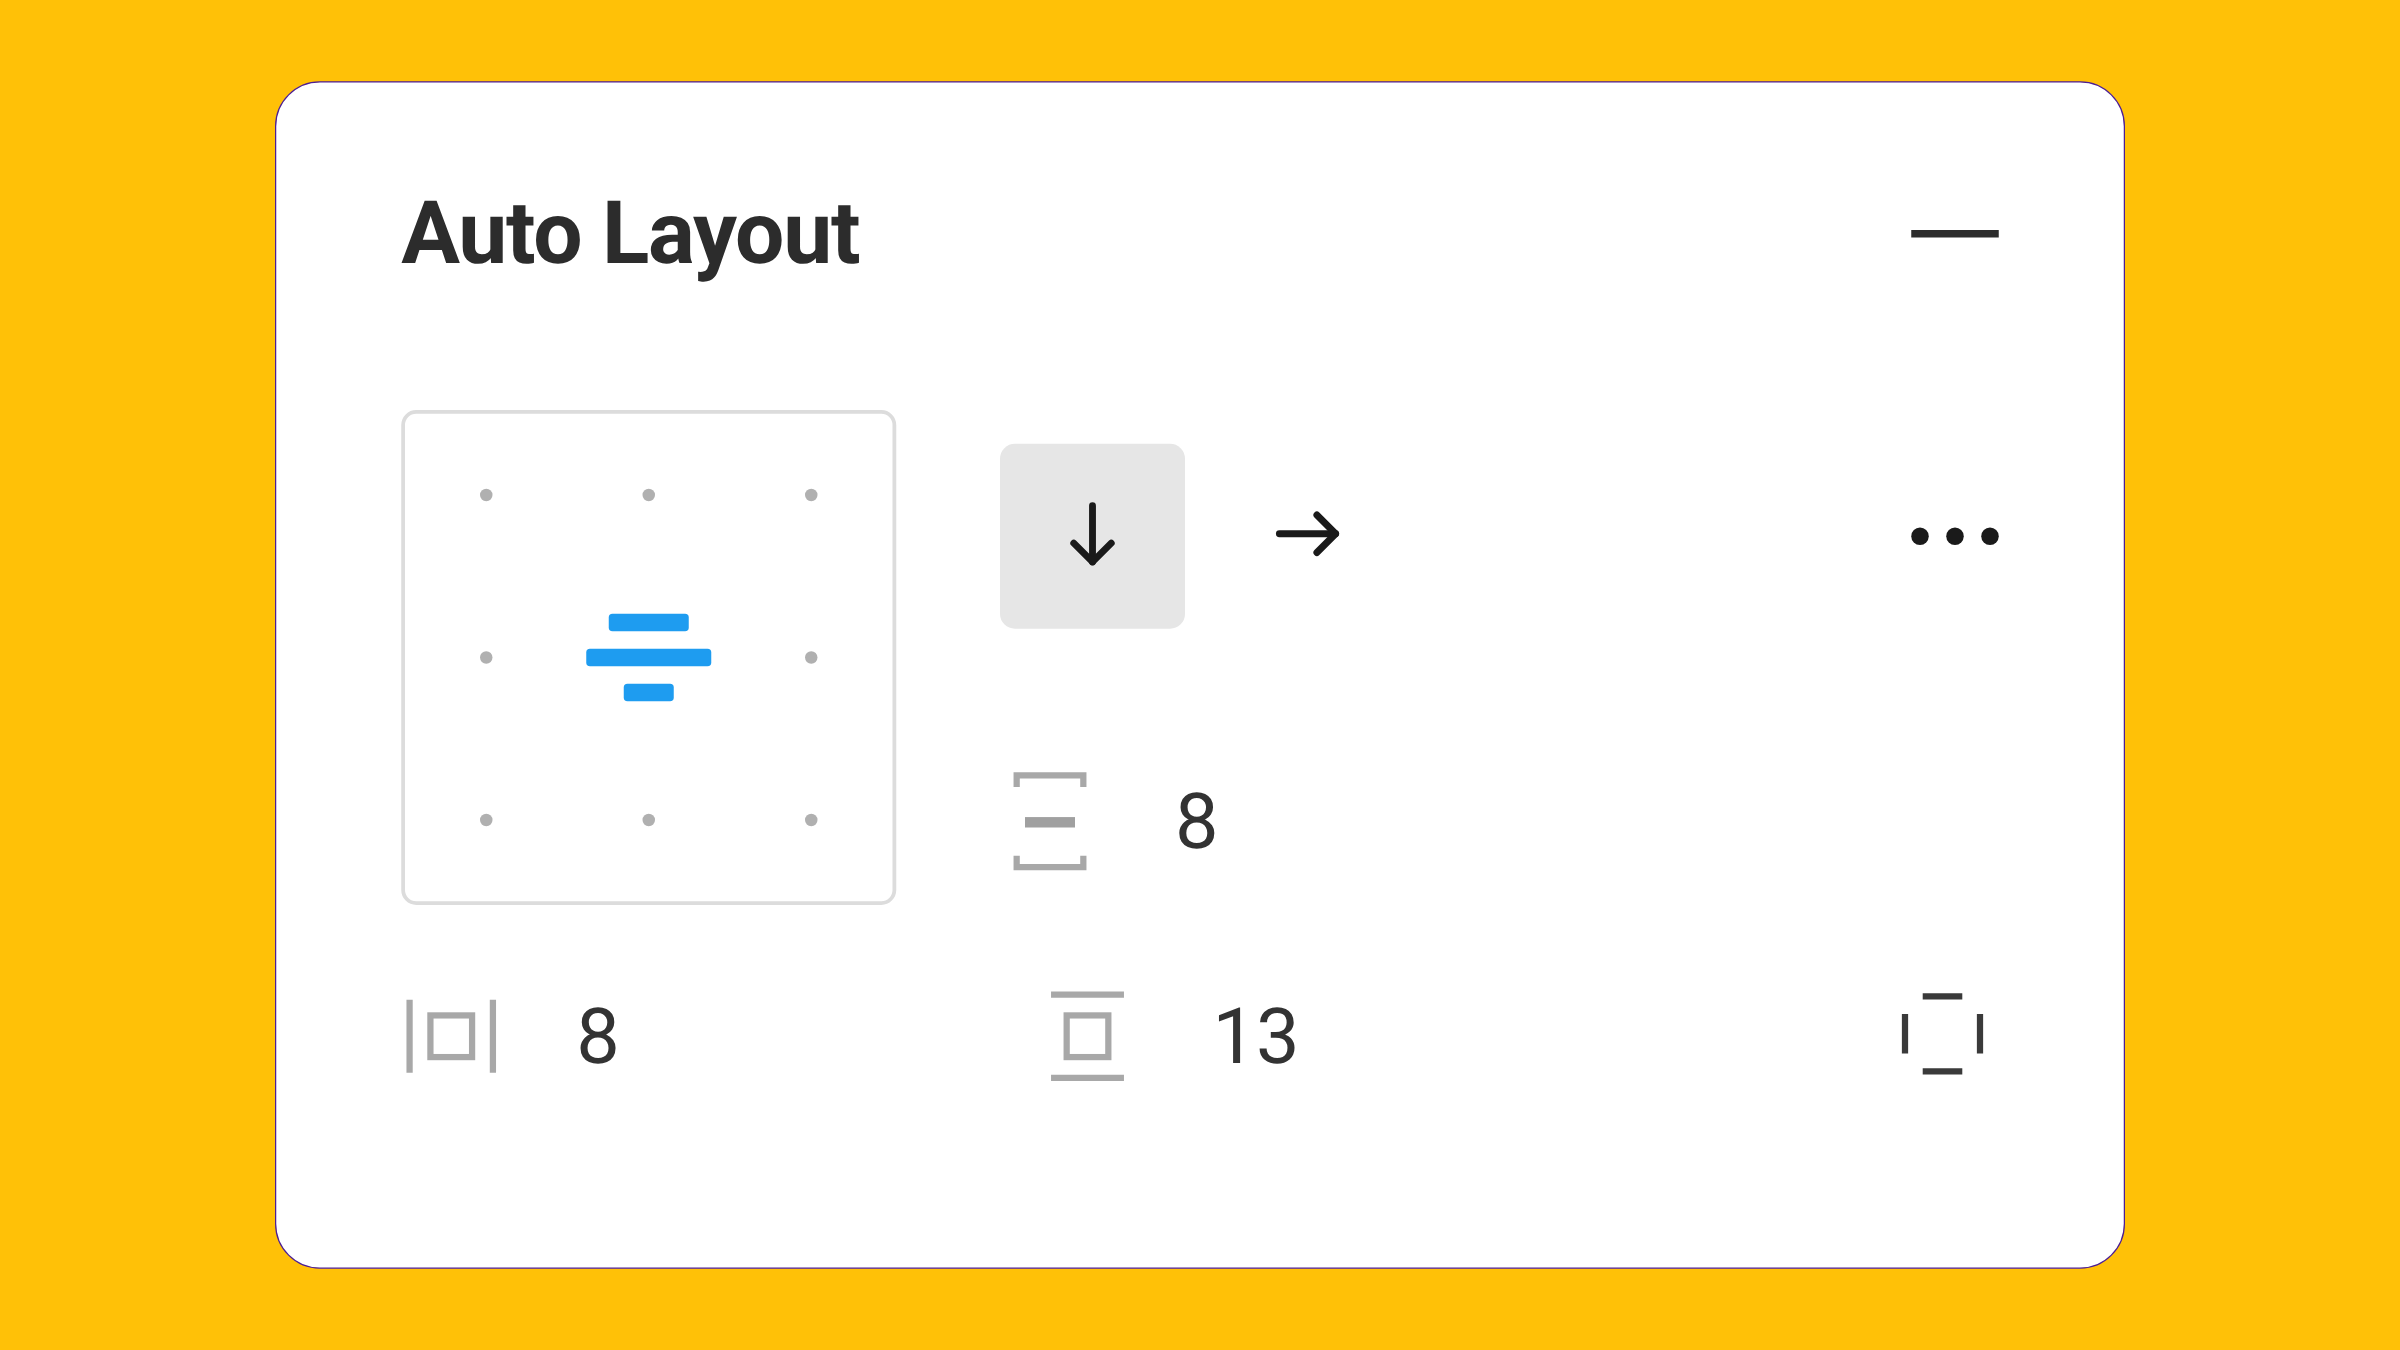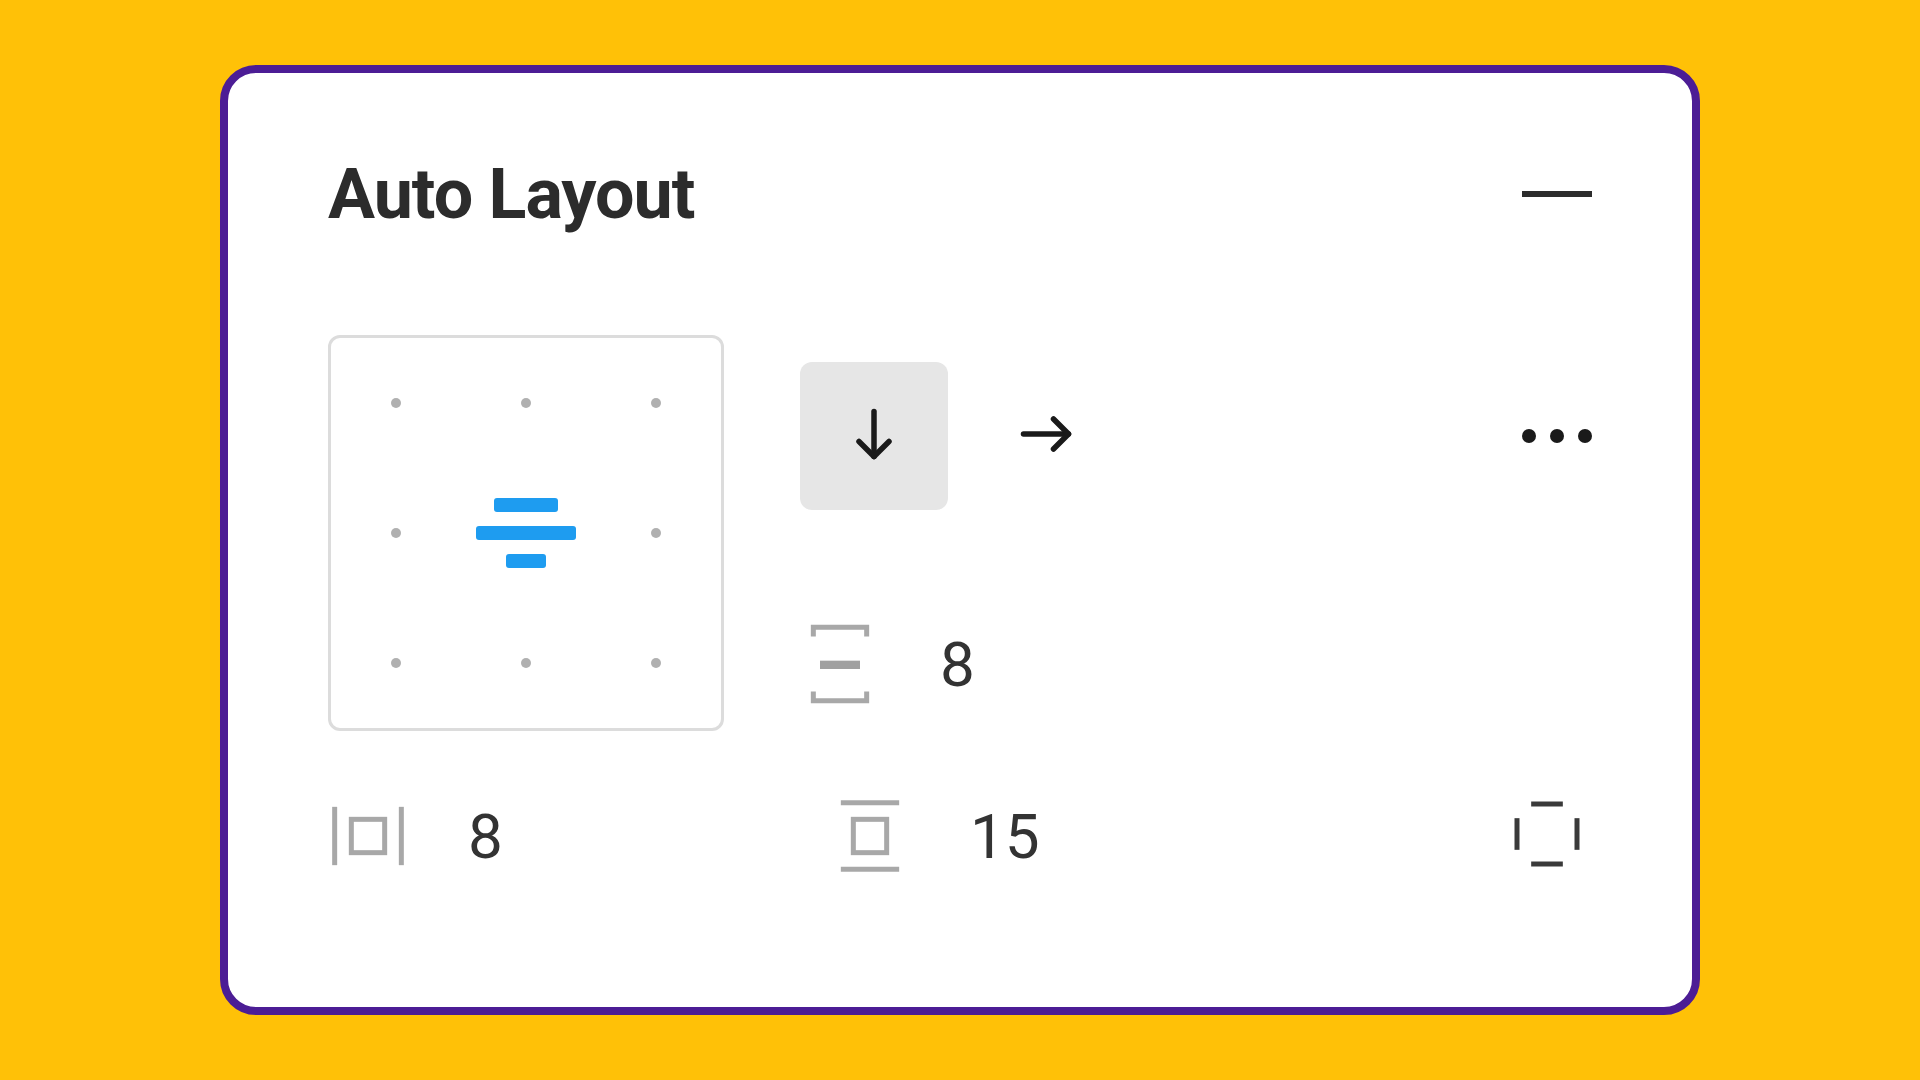--- a/index.html
+++ b/index.html
@@ -10,21 +10,21 @@
     background: #ffc107;
     display: flex;
     align-items: center;
     justify-content: center;
     font-family: -apple-system, BlinkMacSystemFont, "Segoe UI", Roboto, Helvetica, Arial, sans-serif;
   }
   .panel {
     width: 1480px;
     height: 950px;
     background: #ffffff;
-    border: 8px solid #4c1d95;
+    border: 1px solid #4c1d95;
     border-radius: 36px;
     padding: 80px 100px 100px 100px;
     position: relative;
   }
   .panel-header {
     display: flex;
     justify-content: space-between;
     align-items: center;
     margin-bottom: 100px;
   }
@@ -222,21 +222,21 @@
     </div>
 
     <div class="val-cell" style="justify-self: start; margin-left: 30px;">
       <span class="val-icon">
         <svg viewBox="0 0 48 48" width="80" height="80" fill="none" stroke="#a8a8a8" stroke-width="3" stroke-linecap="square">
           <line x1="8" y1="4" x2="40" y2="4"></line>
           <rect x="14" y="14" width="20" height="20"></rect>
           <line x1="8" y1="44" x2="40" y2="44"></line>
         </svg>
       </span>
-      <span class="val-text">15</span>
+      <span class="val-text">13</span>
     </div>
 
     <div class="indep-btn">
       <span>
         <svg viewBox="0 0 48 48" width="80" height="80" fill="none" stroke="#3a3a3a" stroke-width="3" stroke-linecap="square">
           <line x1="16" y1="6" x2="32" y2="6"></line>
           <line x1="16" y1="42" x2="32" y2="42"></line>
           <line x1="6" y1="16" x2="6" y2="32"></line>
           <line x1="42" y1="16" x2="42" y2="32"></line>
         </svg>

